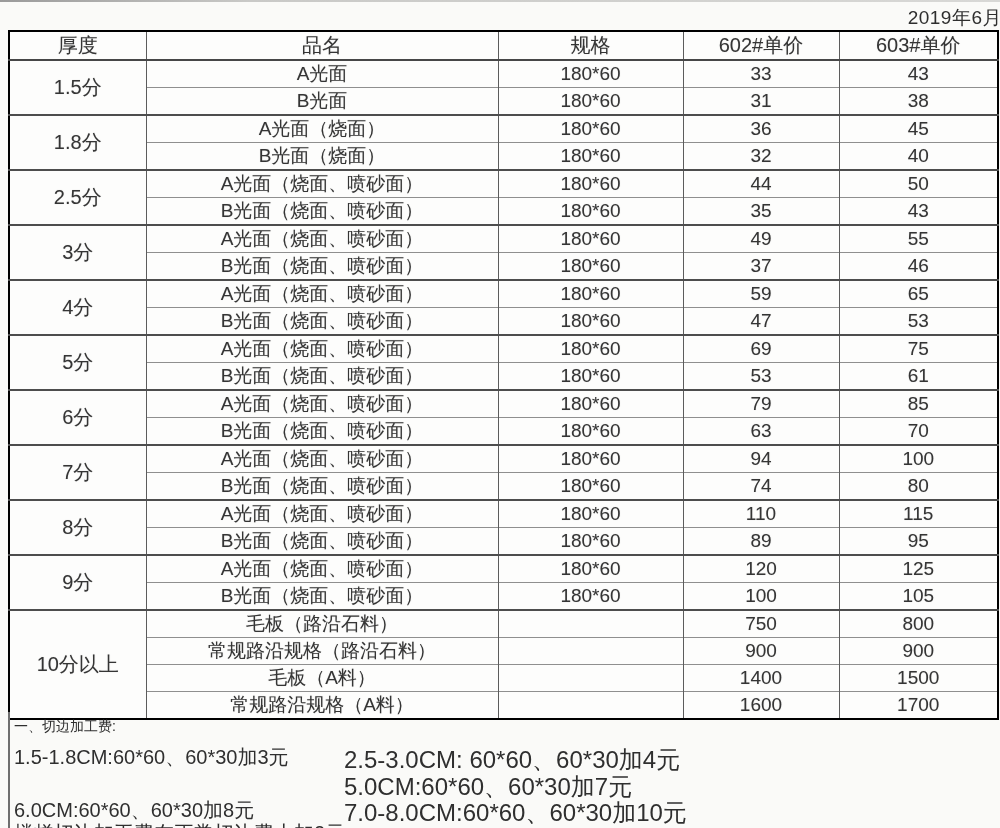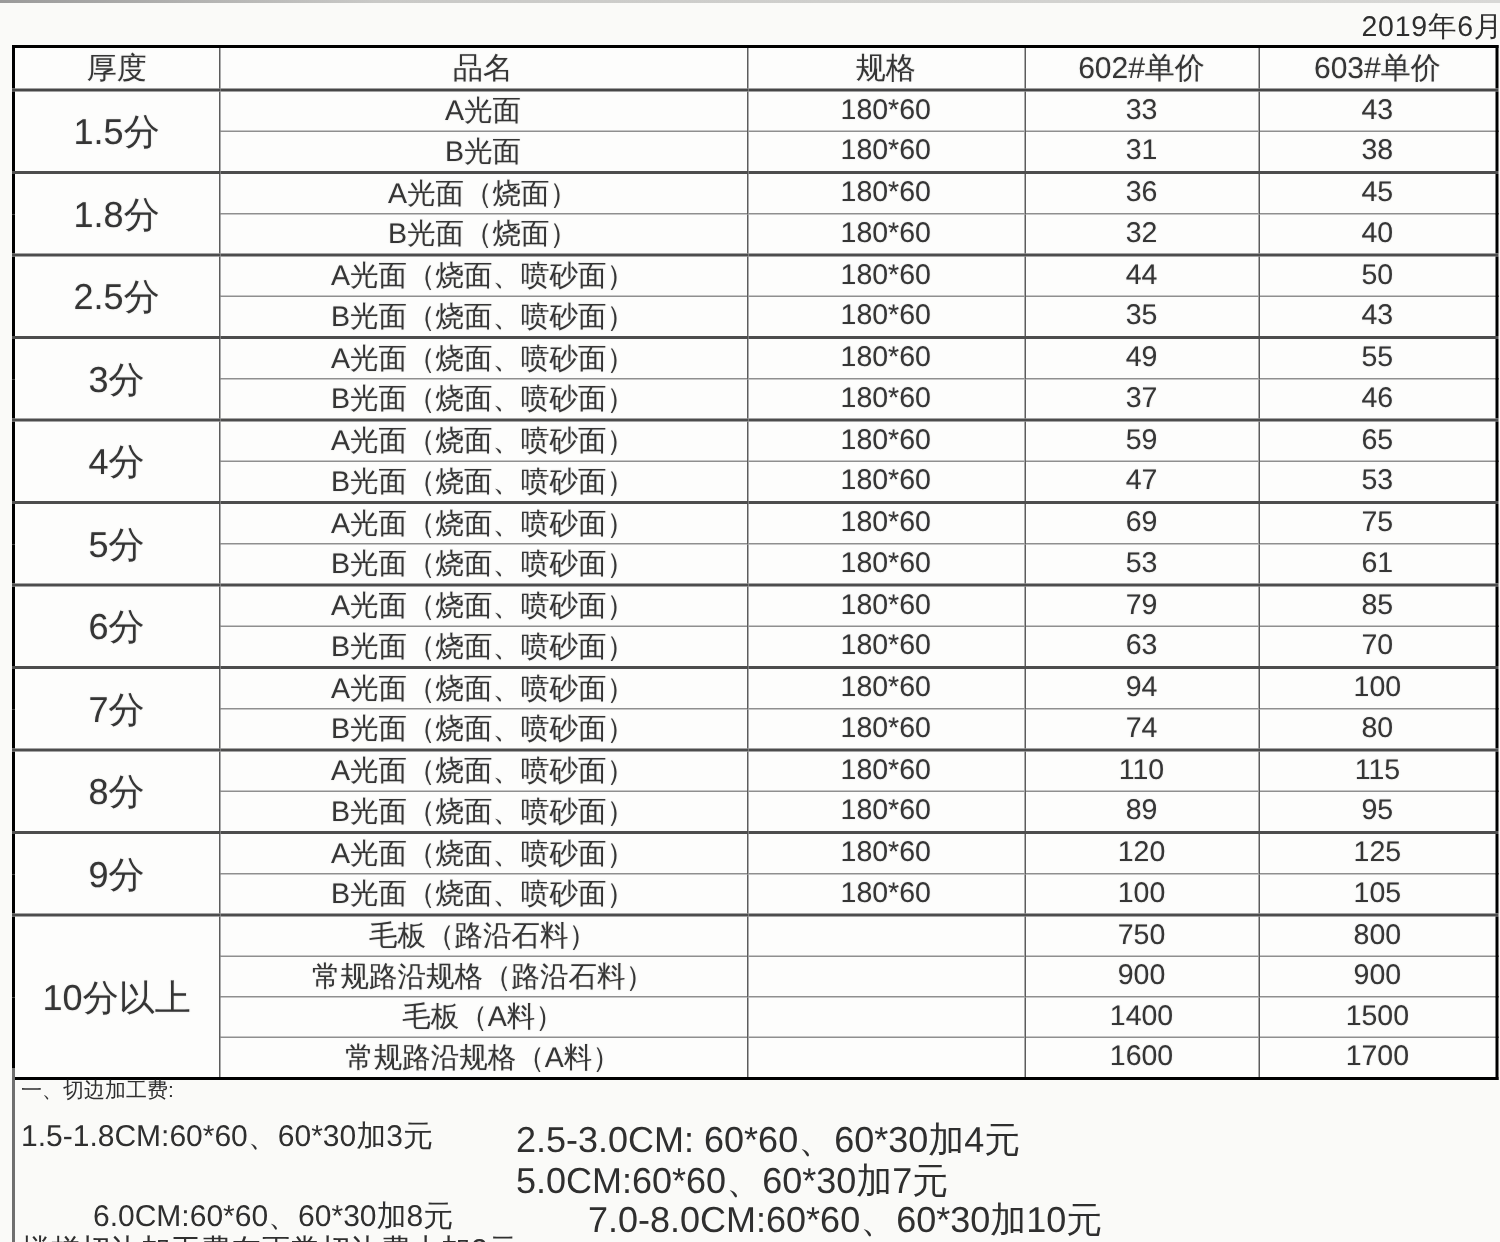--- a/index.html
+++ b/index.html
@@ -40,36 +40,36 @@
     overflow: hidden;
     text-shadow: 0 0 1px rgba(60,60,60,0.25);
   }
   .price-table { border: 2px solid #000000; }
   .price-table thead th {
     font-size: 20px;
     border-bottom: 2px solid #474747;
   }
   .price-table tr.group-start td { border-top: 2px solid #4d4d4d; }
   .price-table tr.group-inner td { border-top: 1px solid #8f8f8f; }
-  .price-table td.thickness { font-size: 24px; }
+  .price-table td.thickness { font-size: 20px; }
   .footer-border {
     position: absolute; left: 8px; top: 712px; width: 2px; height: 116px;
     background: #6f6f6f;
   }
   .notes { position: absolute; left: 12px; top: 714px; width: 980px; }
   .notes .note-title {
     position: absolute; left: 2px; top: 4px;
     font-size: 14px; color: #2f2f2f;
   }
   .note-line { position: absolute; left: 0; height: 24px; width: 900px; }
   .note-line .seg-left  { position: absolute; left: 2px; font-size: 20px; color: #2f2f2f; white-space: nowrap; }
   .note-line .seg-right { position: absolute; left: 332px; font-size: 24px; color: #2f2f2f; white-space: nowrap; }
   .note-line-0 { top: 30px; text-decoration: underline; }
   .note-line-1 { top: 57px; }
-  .note-line-2 { top: 83px; margin-left: 48px; }
+  .note-line-2 { top: 83px; }
   .note-partial {
     position: absolute; left: 2px; top: 106px;
     font-size: 20px; color: #2f2f2f; white-space: nowrap;
   }
   
   .wm { position: absolute; pointer-events: none; color: #b9b9b7; }
   .wm-glyph {
     left: 420px; top: 520px; font-size: 72px;
     opacity: 0.55; transform: rotate(18deg);
   }

